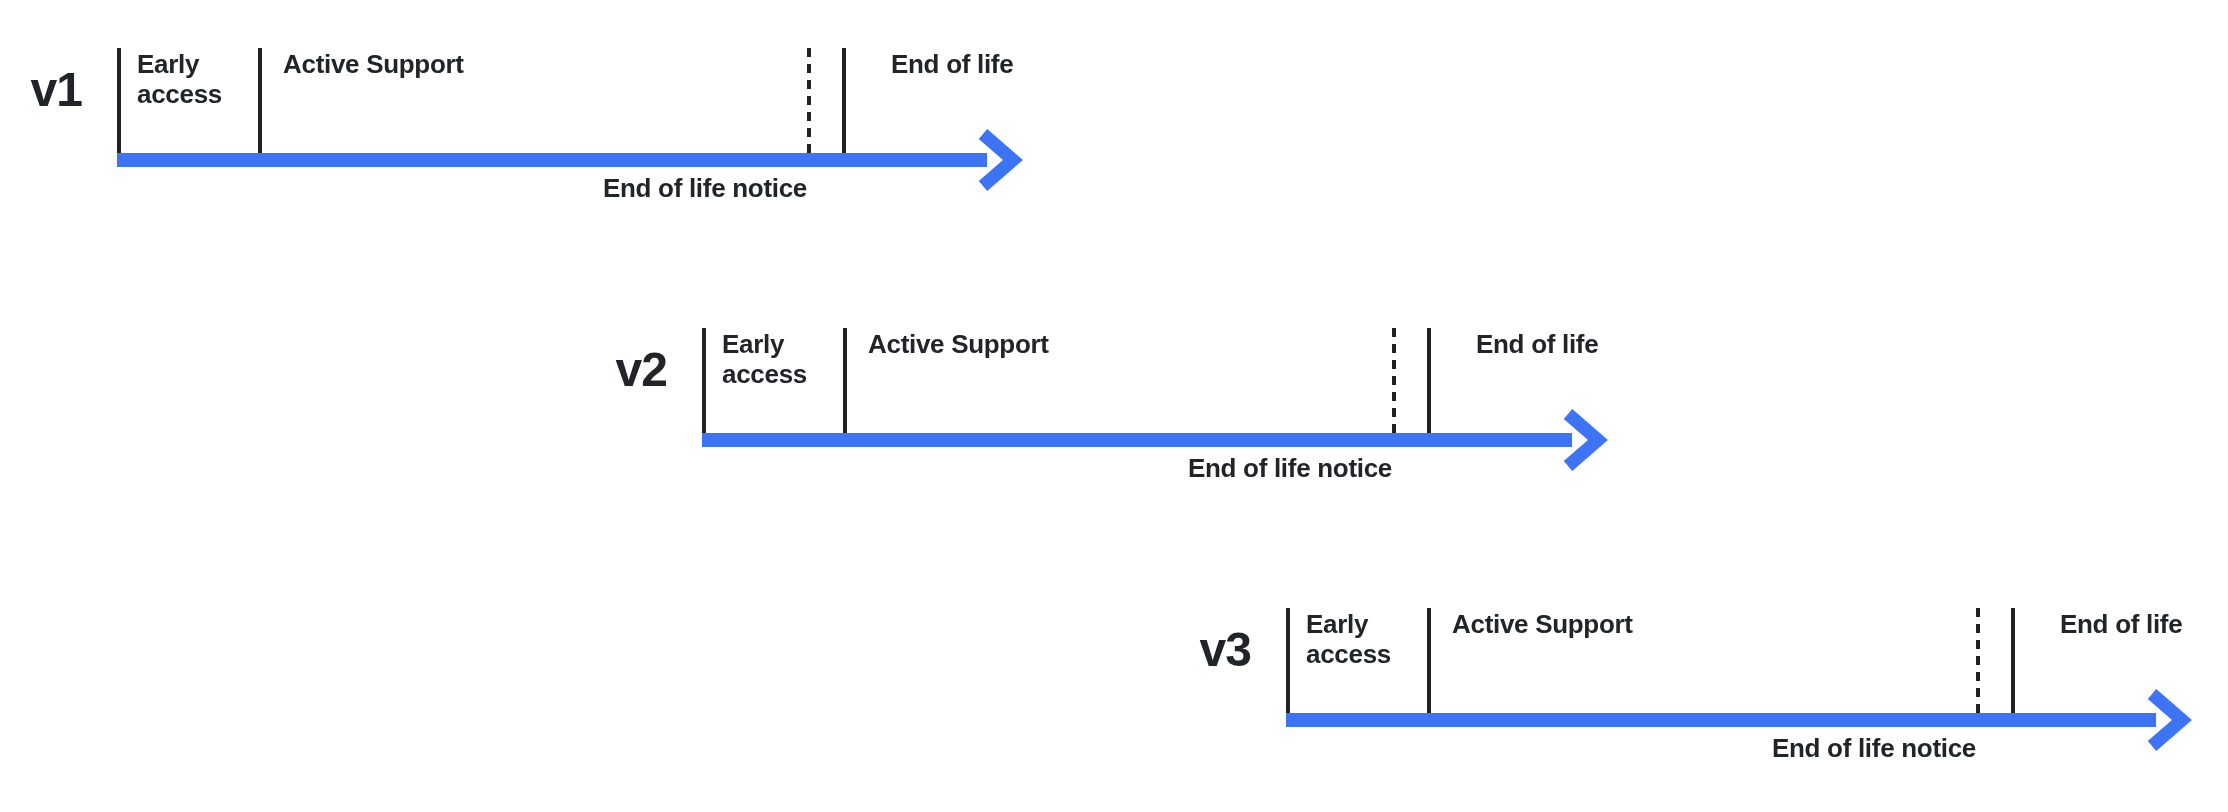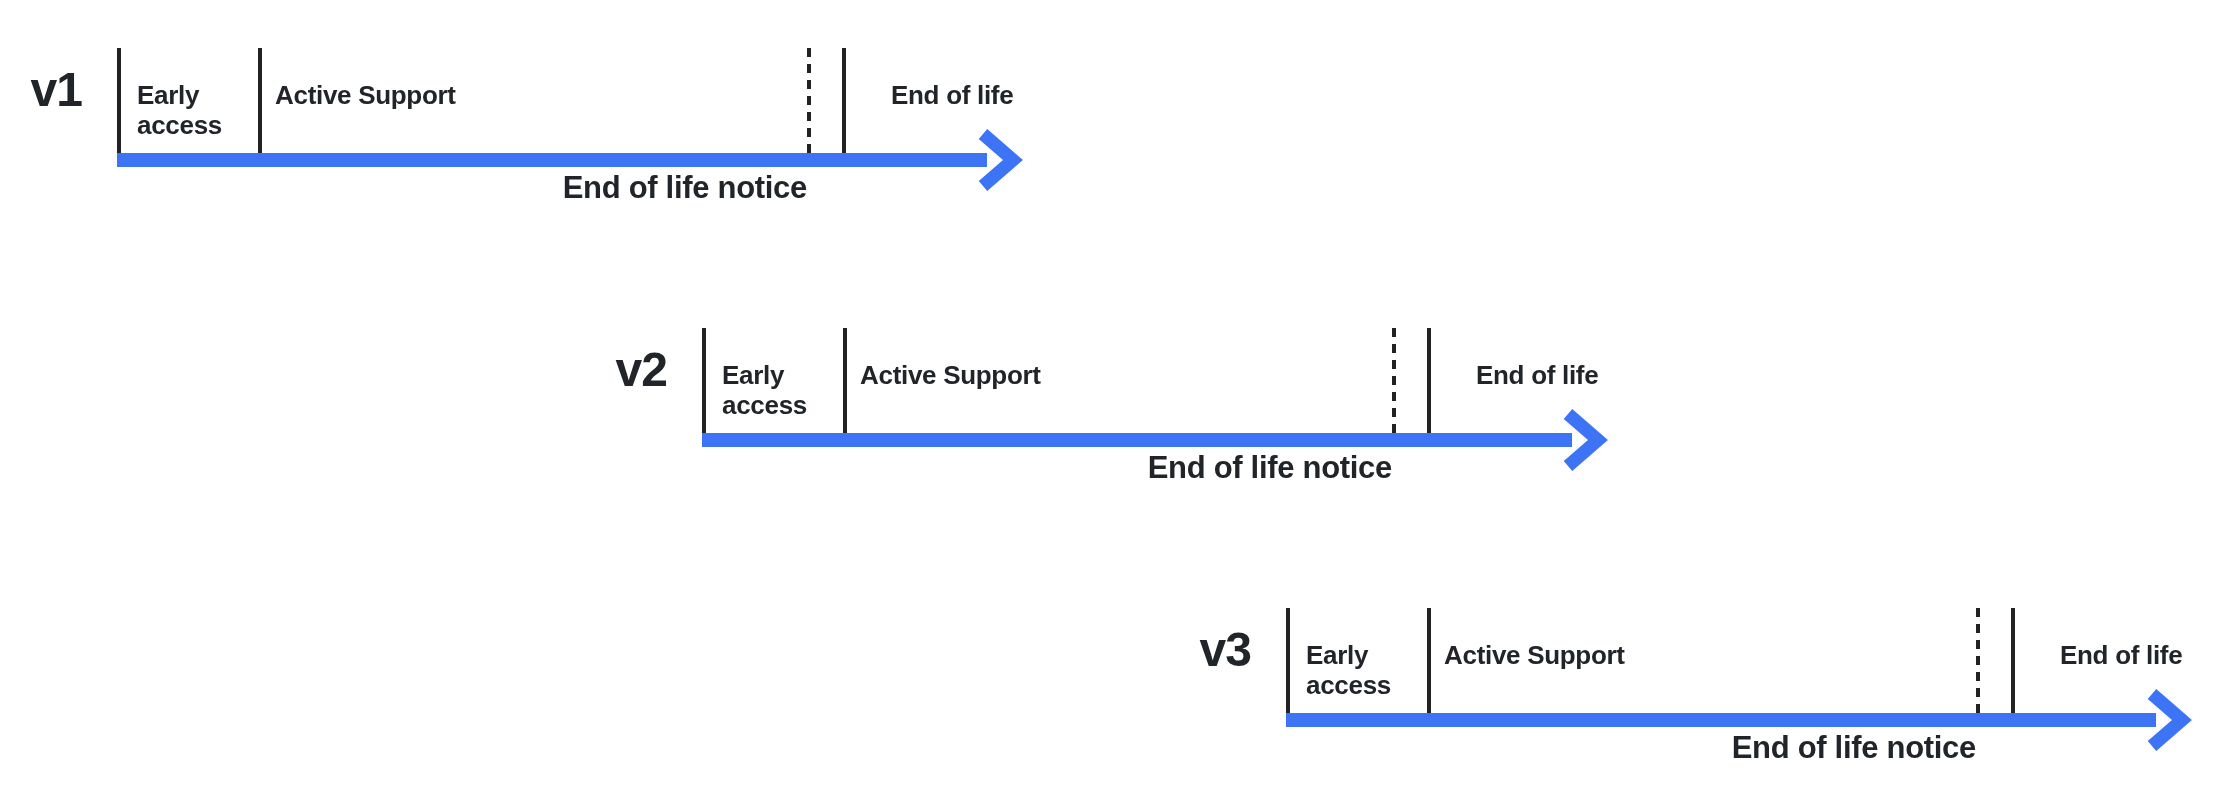--- a/index.html
+++ b/index.html
@@ -47,31 +47,30 @@
     );
   }
   .phase-label {
     position: absolute;
     top: 1px;
     font-size: 26px;
     font-weight: 700;
     line-height: 30px;
     color: var(--text-color, #212529);
     letter-spacing: -0.3px;
-    margin-top: 31px;
   }
   .label-early { left: 20px; width: 104px; }
-  .label-active { left: 158px; white-space: nowrap; }
+  .label-active { left: 166px; white-space: nowrap; }
   .label-eol { left: 774px; white-space: nowrap; }
   .label-notice {
     position: absolute;
     left: 340px; top: 125px;
     width: 350px;
     text-align: right;
-    font-size: 31px;
+    font-size: 26px;
     font-weight: 700;
     line-height: 30px;
     color: var(--text-color, #212529);
     letter-spacing: -0.3px;
   }
   .arrow-svg {
     position: absolute;
     left: -2px; top: 71px;
     display: block;
   }

